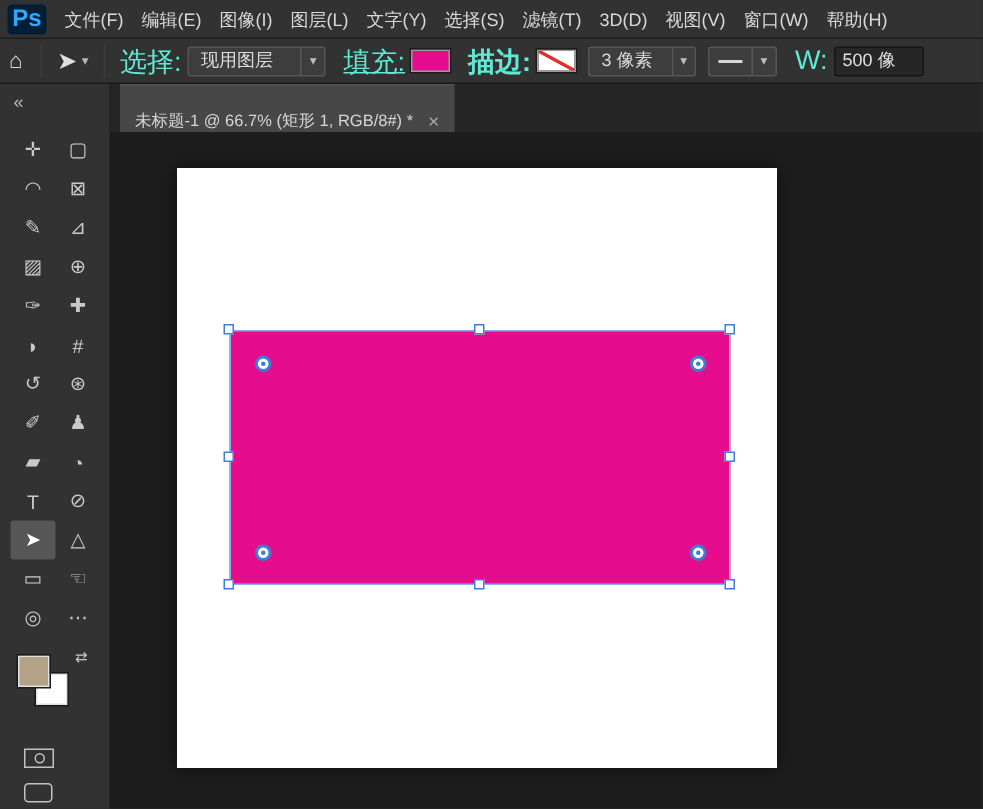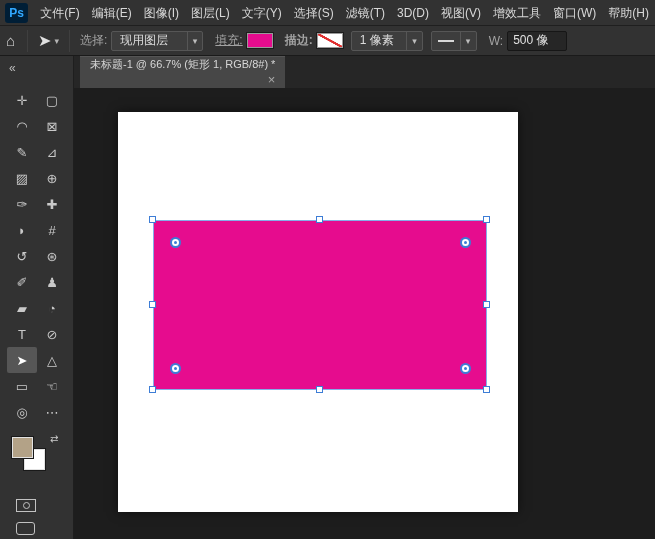--- a/index.html
+++ b/index.html
@@ -3,30 +3,30 @@
 <meta charset="utf-8">
 <style>
   * { margin:0; padding:0; box-sizing:border-box; }
   html,body { width:655px; height:539px; overflow:hidden; background:#323232;
     font-family:"Liberation Sans","DejaVu Sans",sans-serif; }
 
   
   #menubar { position:absolute; left:0; top:0; width:655px; height:26px;
     background:#323232; border-bottom:1px solid #1f1f1f; display:flex; align-items:center; }
   .pslogo { width:26px; height:20px; margin:0 6px 0 5px; background:#001e36; color:#31a8ff;
-    font-size:12px; font-weight:bold; display:flex; align-items:center; justify-content:center;
+    font-size:16px; font-weight:bold; display:flex; align-items:center; justify-content:center;
     border-radius:3px; }
   .menus { display:flex; height:100%; align-items:flex-start; }
   .menu-item { color:#d8d8d8; font-size:12px; padding:0 6px; line-height:26px; cursor:default; white-space:nowrap; }
 
   
   #optionsbar { position:absolute; left:0; top:26px; width:655px; height:30px;
     background:#323232; border-bottom:1px solid #1a1a1a; display:flex; align-items:center; overflow:hidden; }
   .opt-sep { width:1px; height:22px; background:#252525; border-right:1px solid #3f3f3f; margin:0 6px; flex:none; }
-  .opt-label { color:#a3a3a3; font-size:12px; margin:0 4px; white-space:nowrap; flex:none; }
+  .opt-label { color:#5eead4; font-size:18px; margin:0 4px; white-space:nowrap; flex:none; }
   .icon-btn { color:#d8d8d8; font-size:15px; padding:0 6px; flex:none; cursor:default; }
   .tool-preset { display:flex; align-items:center; color:#e0e0e0; padding:0 4px; flex:none; }
   .tool-preset .caret { font-size:9px; color:#b5b5b5; margin-left:3px; }
   .dropdown { height:20px; background:#3d3d3d; border:1px solid #565656; border-radius:2px;
     display:flex; align-items:center; color:#dcdcdc; font-size:12px; flex:none; }
   .dropdown .dd-text { padding:0 8px; flex:1; white-space:nowrap; }
   .dropdown .dd-caret { font-size:9px; color:#bdbdbd; padding:0 5px; border-left:1px solid #565656;
     height:100%; display:flex; align-items:center; }
   .swatch { width:26px; height:15px; border:1px solid #9a9a9a; outline:1px solid #1d1d1d; flex:none; }
   .stroke-none { background:
@@ -52,21 +52,21 @@
   .swap-icon { position:absolute; left:38px; top:-2px; color:#c9c9c9; font-size:10px; }
   .qm-icon { margin:22px 0 0 16px; width:20px; height:13px; border:1px solid #c2c2c2;
     display:flex; align-items:center; justify-content:center; }
   .qm-icon span { width:7px; height:7px; border:1px solid #c2c2c2; border-radius:50%; display:block; }
   .sm-icon { margin:10px 0 0 16px; width:19px; height:13px; border:1px solid #c2c2c2; border-radius:3px; }
 
   
   #tabbar { position:absolute; left:74px; top:56px; width:581px; height:32px; background:#262626;
     display:flex; align-items:flex-end; }
   .tab { height:32px; margin-left:6px; background:#474747; color:#d6d6d6; font-size:11px;
-    display:flex; align-items:flex-end; padding:0 10px; white-space:nowrap; border-top:1px solid #555;flex-direction:column; }
+    display:flex; align-items:flex-end; padding:0 10px; white-space:nowrap; border-top:1px solid #555; }
   .tab .close { margin-left:10px; color:#a8a8a8; font-size:13px; cursor:default; }
 
   
   #canvas { position:absolute; left:74px; top:88px; width:581px; height:451px; background:#1d1d1d; overflow:hidden; }
   #doc { position:absolute; left:44px; top:24px; width:400px; height:400px; background:#ffffff;
     box-shadow:0 0 10px rgba(0,0,0,0.55); }
   #shape { position:absolute; left:35px; top:108px; width:334px; height:170px;
     border:1px solid #86aee8; }
   .handle { position:absolute; width:7px; height:7px; background:#ffffff;
     border:1px solid #3d7dd6; z-index:3; }
@@ -82,21 +82,20 @@
   <div class="menus">
     <span class="menu-item">文件(F)</span>
     <span class="menu-item">编辑(E)</span>
     <span class="menu-item">图像(I)</span>
     <span class="menu-item">图层(L)</span>
     <span class="menu-item">文字(Y)</span>
     <span class="menu-item">选择(S)</span>
     <span class="menu-item">滤镜(T)</span>
     <span class="menu-item">3D(D)</span>
     <span class="menu-item">视图(V)</span>
-    <span class="menu-item">增效工具</span>
     <span class="menu-item">窗口(W)</span>
     <span class="menu-item">帮助(H)</span>
   </div>
 </div>
 
 <div id="optionsbar">
   <span class="icon-btn">⌂</span>
   <span class="opt-sep"></span>
   <span class="tool-preset">
     <span>➤</span>
@@ -106,21 +105,21 @@
   <span class="opt-label">选择:</span>
   <span class="dropdown" style="width:92px;">
     <span class="dd-text">现用图层</span>
     <span class="dd-caret">▾</span>
   </span>
   <span class="opt-label" style="margin-left:12px;text-decoration:underline;">填充:</span>
   <span class="swatch" style="background: rgb(230, 12, 142);"></span>
   <span class="opt-label" style="margin-left:12px;font-weight:bold;">描边:</span>
   <span class="swatch stroke-none"></span>
   <span class="dropdown" style="width:72px; margin-left:8px;">
-    <span class="dd-text">1 像素</span>
+    <span class="dd-text">3 像素</span>
     <span class="dd-caret">▾</span>
   </span>
   <span class="dropdown" style="width:46px; margin-left:8px;">
     <span class="stroke-line"></span>
     <span class="dd-caret">▾</span>
   </span>
   <span class="opt-label" style="margin-left:12px;">W:</span>
   <input class="w-input" value="500 像" style="">
 </div>
 

